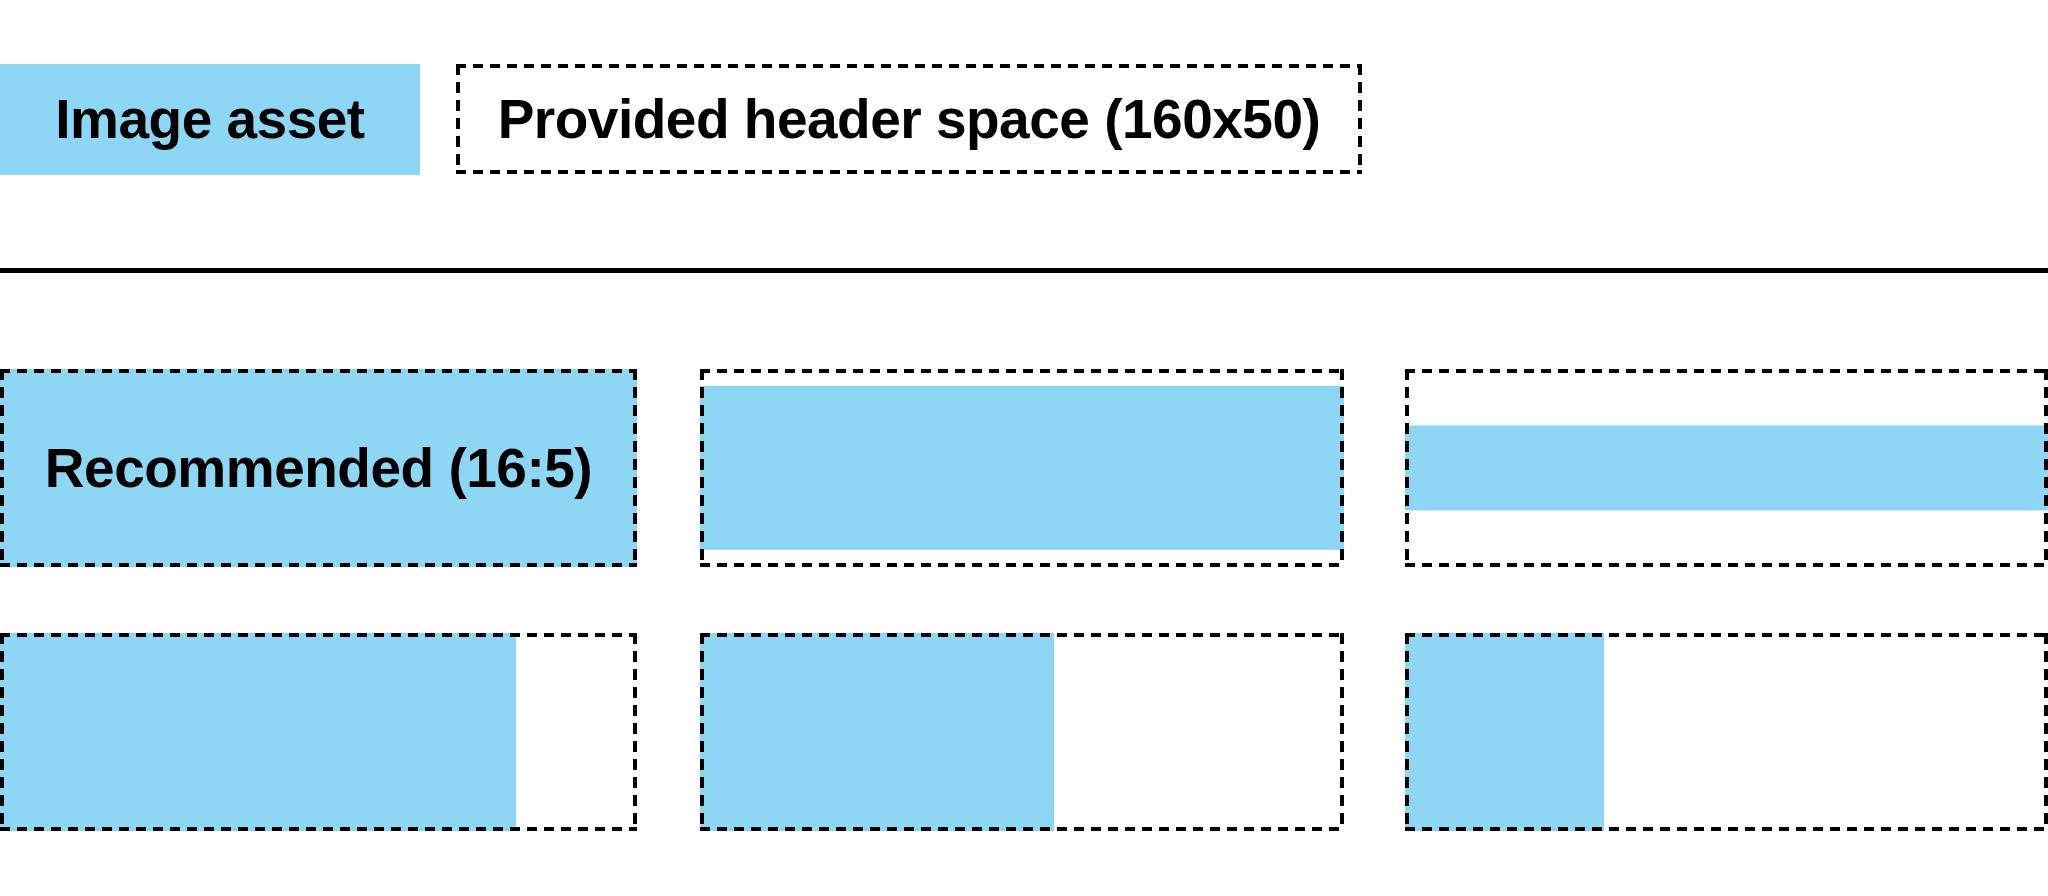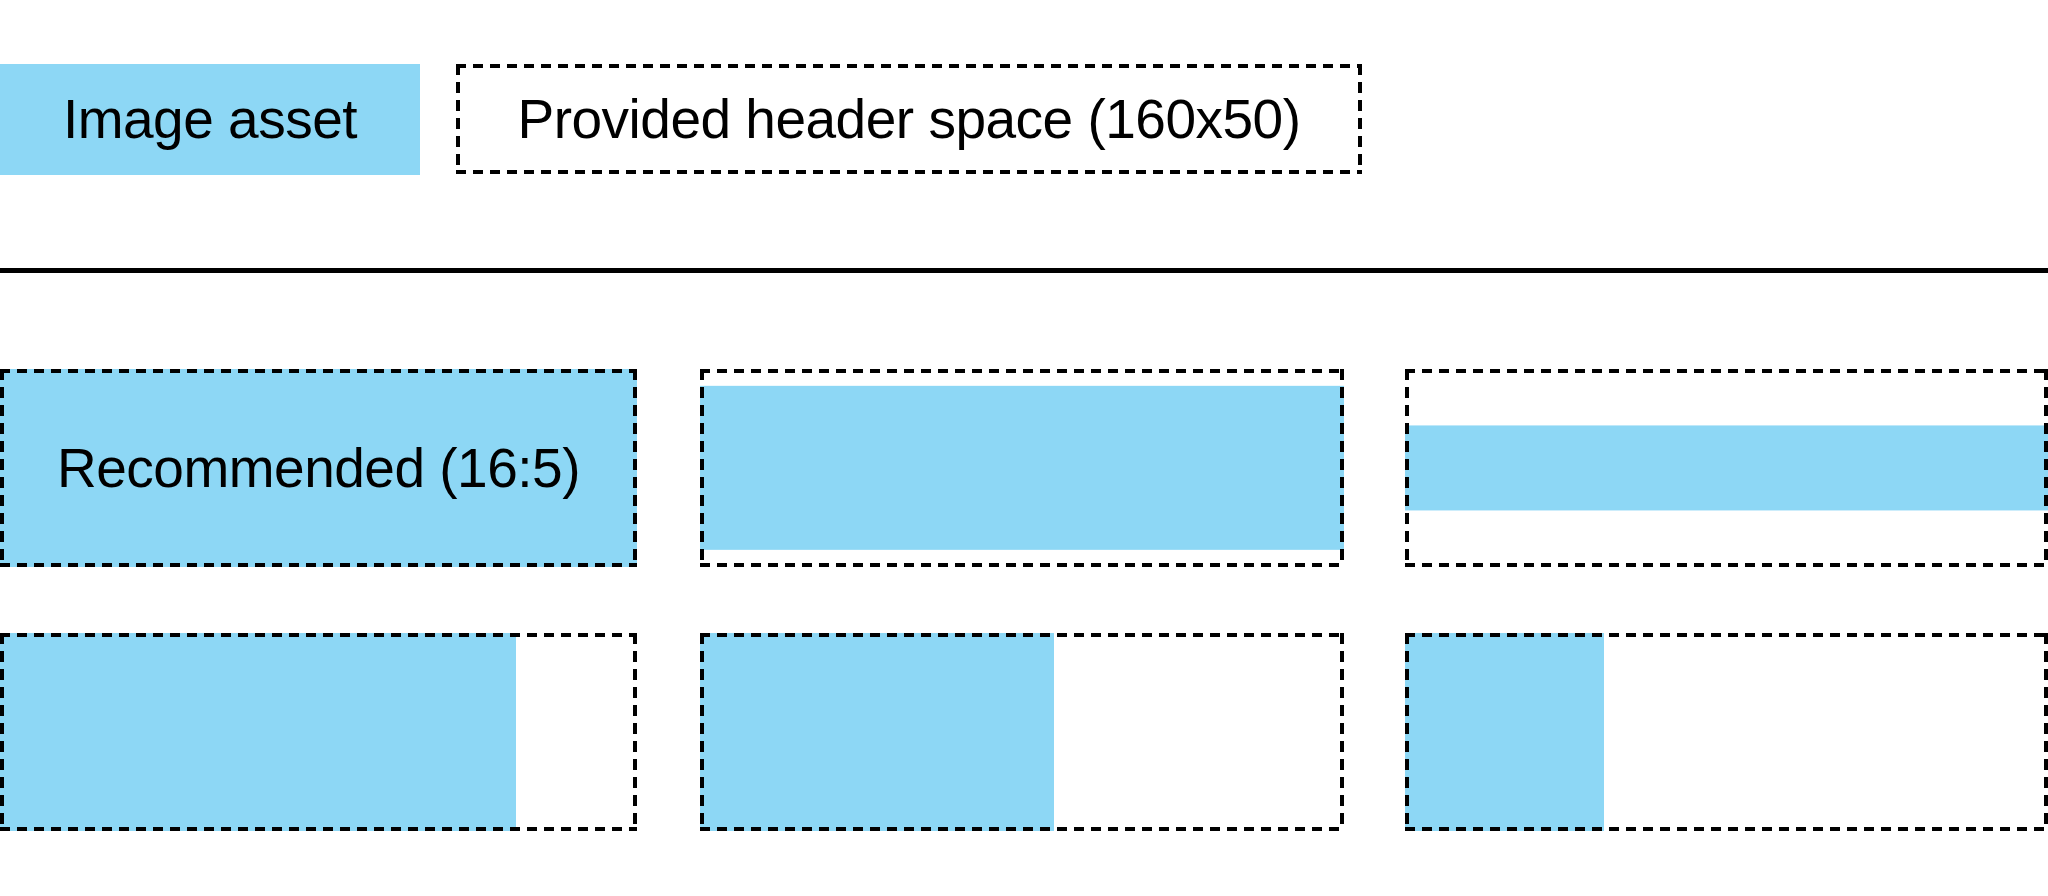--- a/index.html
+++ b/index.html
@@ -28,20 +28,21 @@
       repeating-linear-gradient(to right, var(--line-black) 0 10px, transparent 10px 17px) left bottom / 100% 4px no-repeat,
       repeating-linear-gradient(to bottom, var(--line-black) 0 11px, transparent 11px 18px) left top   / 4px 100% no-repeat,
       repeating-linear-gradient(to bottom, var(--line-black) 0 11px, transparent 11px 18px) right top  / 4px 100% no-repeat;
   }
 
   .label-text {
     font-size: 55px;
     line-height: 1;
     letter-spacing: -0.5px;
     white-space: nowrap;
+    font-weight: bold;
   }
 
   
   .legend-asset {
     position: absolute;
     left: 0; top: 64px;
     width: 420px; height: 111px;
     background: var(--asset-blue);
     display: flex; align-items: center; justify-content: center;
   }

